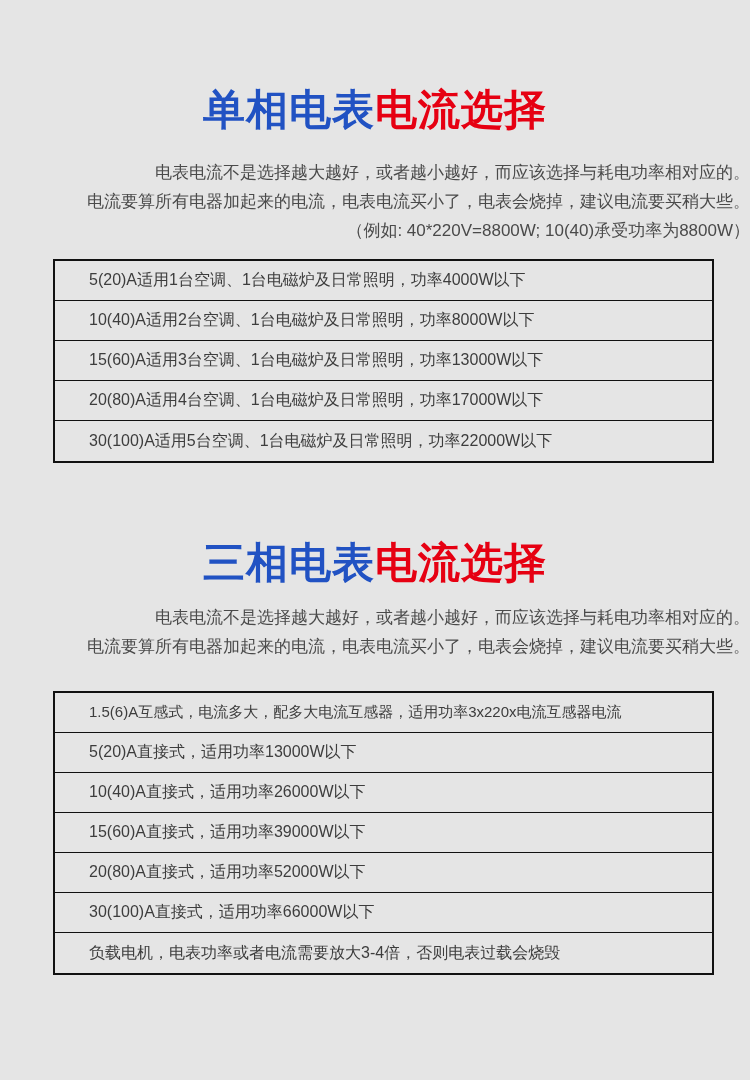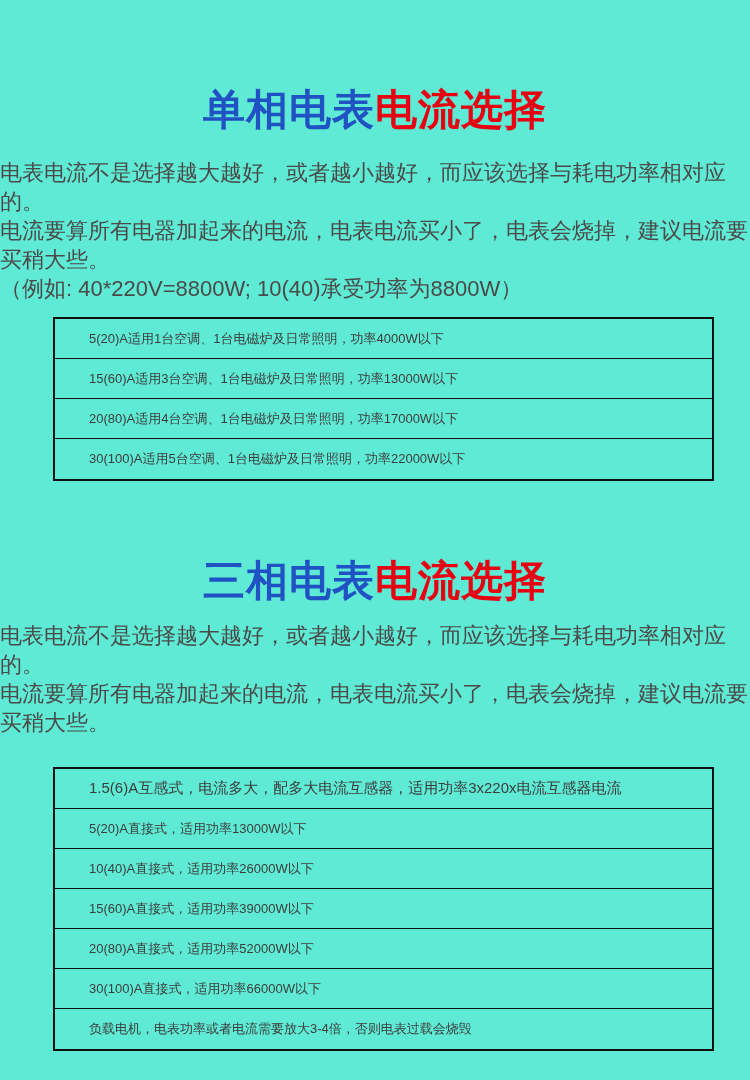--- a/index.html
+++ b/index.html
@@ -1,58 +1,58 @@
 <!DOCTYPE html>
 <html><head>
 <meta charset="utf-8">
 <style>
   html, body { margin: 0; padding: 0; }
   body { background: #ffffff; }
   .page {
     position: relative;
     width: 750px;
     height: 1080px;
-    background: #5eead4;
+    background: #e5e5e5;
     overflow: hidden;
     font-family: "Liberation Sans", "DejaVu Sans", sans-serif;
   }
   .title {
     margin: 0;
     text-align: center;
     font-size: 42px;
     line-height: 48px;
     font-weight: bold;
     letter-spacing: 1px;
   }
   .sec1 .title { padding-top: 86px; }
   .sec2 .title { margin-top: 76px; }
   .t-blue { color: #2152c3; }
   .t-red  { color: #e60012; }
   .intro {
     margin-top: 24px;
-    text-align: left;
-    font-size: 22px;
+    text-align: right;
+    font-size: 17px;
     line-height: 29px;
     color: #4a4a4a;
   }
   .sec2 .intro { margin-top: 16px; }
   .spec-table {
     margin-left: 53px;
     width: 661px;
     border: 2px solid #111111;
     box-sizing: border-box;
     margin-top: 14px;
   }
   .sec2 .spec-table { margin-top: 30px; }
   .spec-table .row {
     height: 40px;
     display: flex;
     align-items: center;
     padding-left: 34px;
-    font-size: 13px;
+    font-size: 16px;
     color: #3d3d3d;
     border-bottom: 1px solid #111111;
     box-sizing: border-box;
   }
   .spec-table .row:last-child { border-bottom: none; text-align: right; }
   .spec-table .row.small { font-size: 15px; }
 </style>
 </head>
 <body>
 
@@ -62,20 +62,21 @@
     <h1 class="title"><span class="t-blue">单相电表</span><span class="t-red">电流选择</span></h1>
 
     <div class="intro">
       <div class="intro-line">电表电流不是选择越大越好，或者越小越好，而应该选择与耗电功率相对应的。</div>
       <div class="intro-line">电流要算所有电器加起来的电流，电表电流买小了，电表会烧掉，建议电流要买稍大些。</div>
       <div class="intro-line">（例如: 40*220V=8800W; 10(40)承受功率为8800W）</div>
     </div>
 
     <div class="spec-table">
       <div class="row">5(20)A适用1台空调、1台电磁炉及日常照明，功率4000W以下</div>
+      <div class="row">10(40)A适用2台空调、1台电磁炉及日常照明，功率8000W以下</div>
       <div class="row">15(60)A适用3台空调、1台电磁炉及日常照明，功率13000W以下</div>
       <div class="row">20(80)A适用4台空调、1台电磁炉及日常照明，功率17000W以下</div>
       <div class="row">30(100)A适用5台空调、1台电磁炉及日常照明，功率22000W以下</div>
     </div>
   </section>
 
   <section class="sec2">
     <h1 class="title"><span class="t-blue">三相电表</span><span class="t-red">电流选择</span></h1>
 
     <div class="intro">

